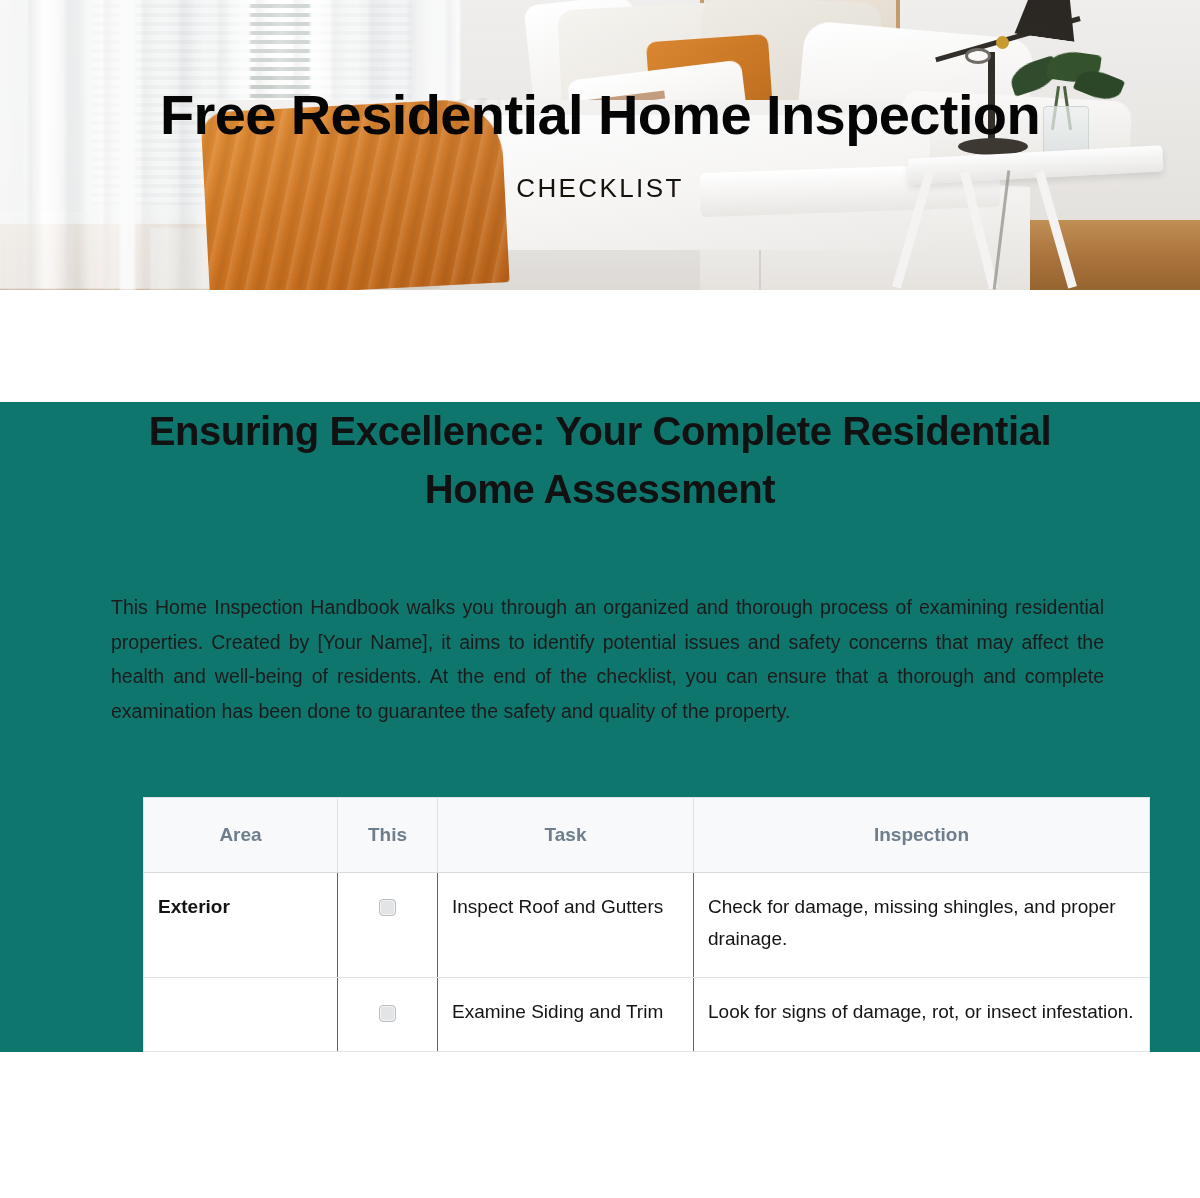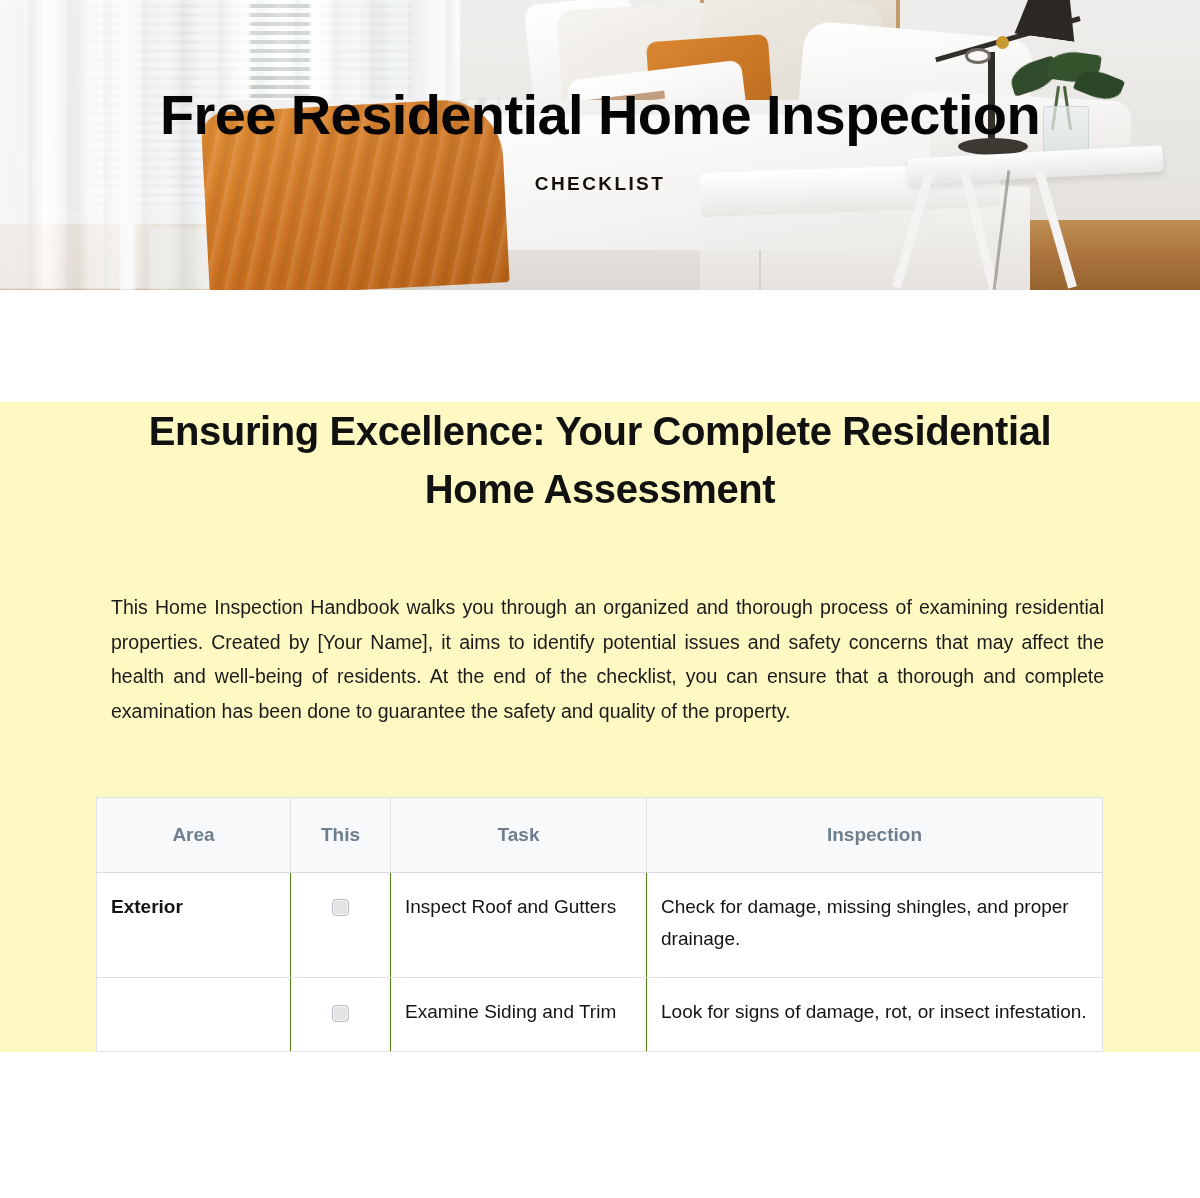--- a/index.html
+++ b/index.html
@@ -239,30 +239,30 @@
   .hero-title {
     margin: 0;
     font-size: 56px;
     font-weight: 700;
     letter-spacing: -0.6px;
     color: #050505;
     line-height: 1.05;
   }
   .hero-sub {
     margin: 28px 0 11px 0;
-    font-size: 19px;
+    font-size: 26px;
     letter-spacing: 2.4px;
     color: #17110c;
-    font-weight: 700;
+    font-weight: 400;
   }
 
   
   .sheet {
     width: 1200px;
-    background: #fef9c3;
+    background: #0f766e;
     padding: 0 96px;
   }
   .doc-heading {
     margin: 112px 0 0 0;
     text-align: center;
     font-size: 40px;
     line-height: 1.45;
     font-weight: 700;
     color: #111111;
     letter-spacing: -0.4px;
@@ -275,20 +275,21 @@
     text-align: justify;
   }
 
   
   .tbl-wrap { margin-top: 68px; }
   table.checklist {
     width: 1006px;
     border-collapse: collapse;
     table-layout: fixed;
     border: 1px solid #dfe3e6;
+    margin-left: 47px;
   }
   table.checklist col.c-area { width: 194px; }
   table.checklist col.c-done { width: 100px; }
   table.checklist col.c-task { width: 256px; }
   table.checklist col.c-desc { width: 456px; }
 
   table.checklist thead th {
     background: #f7f9fa;
     color: #6e7e8d;
     font-size: 19px;

